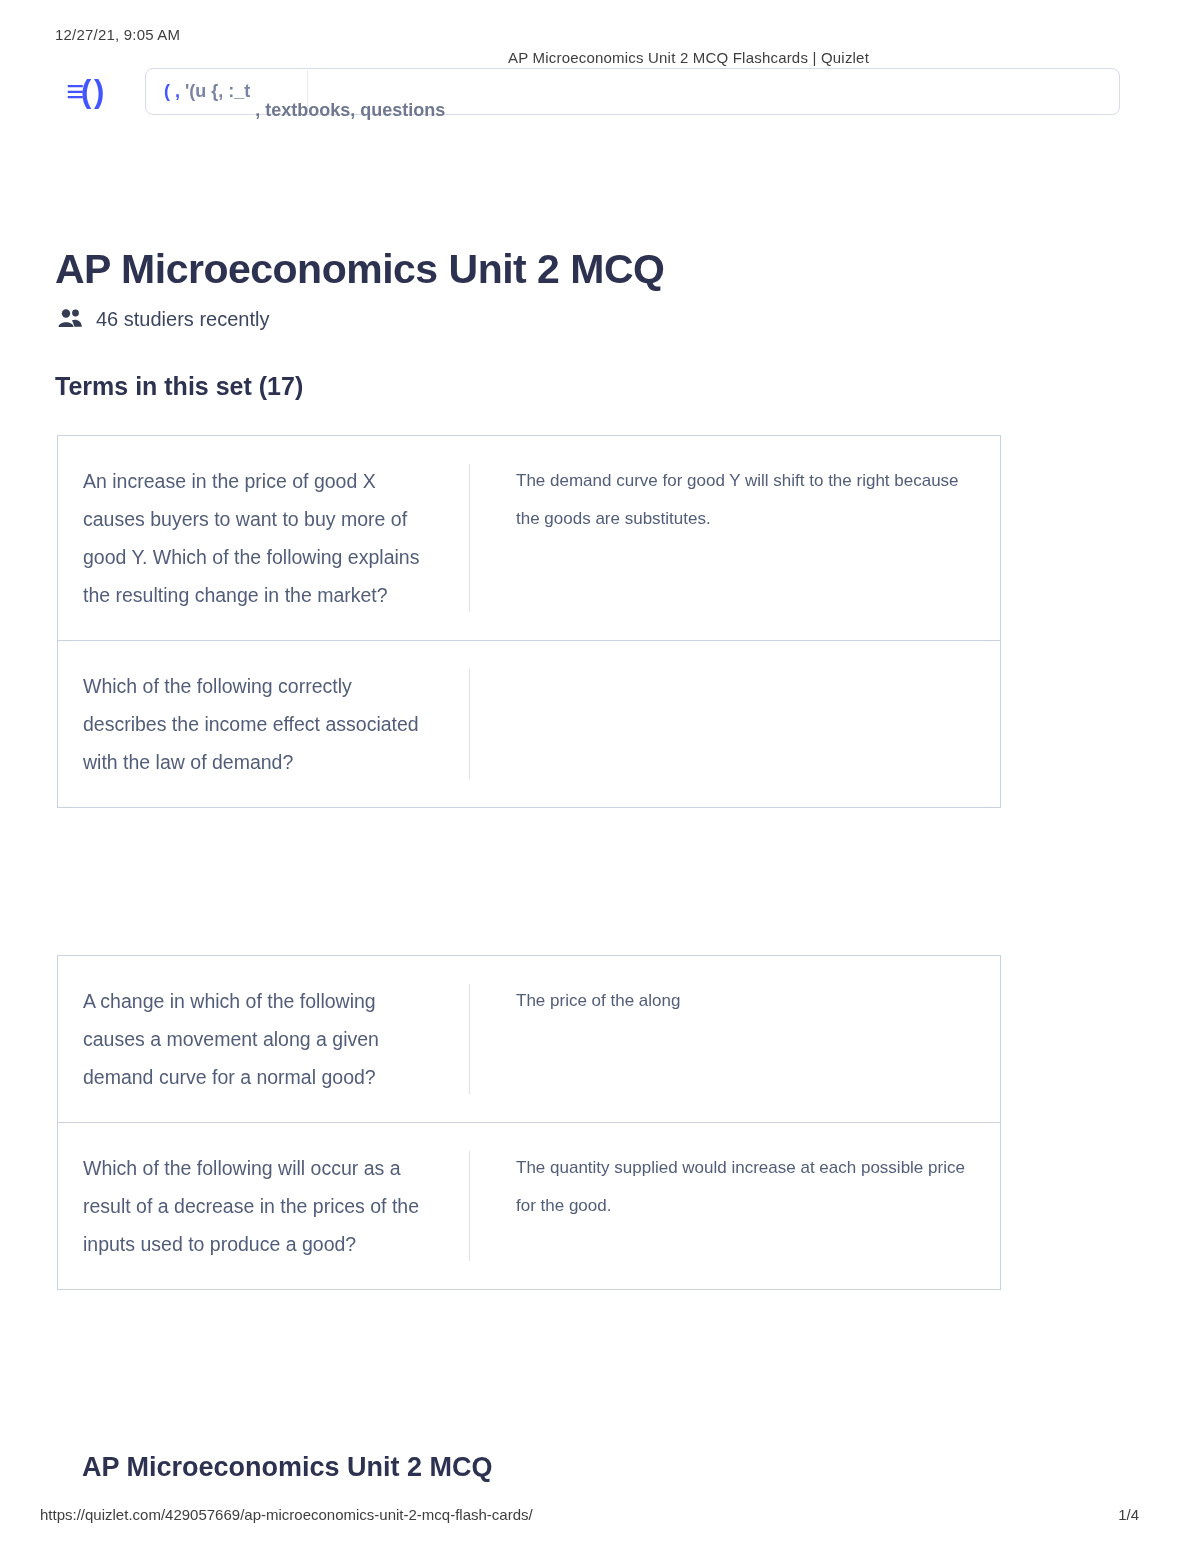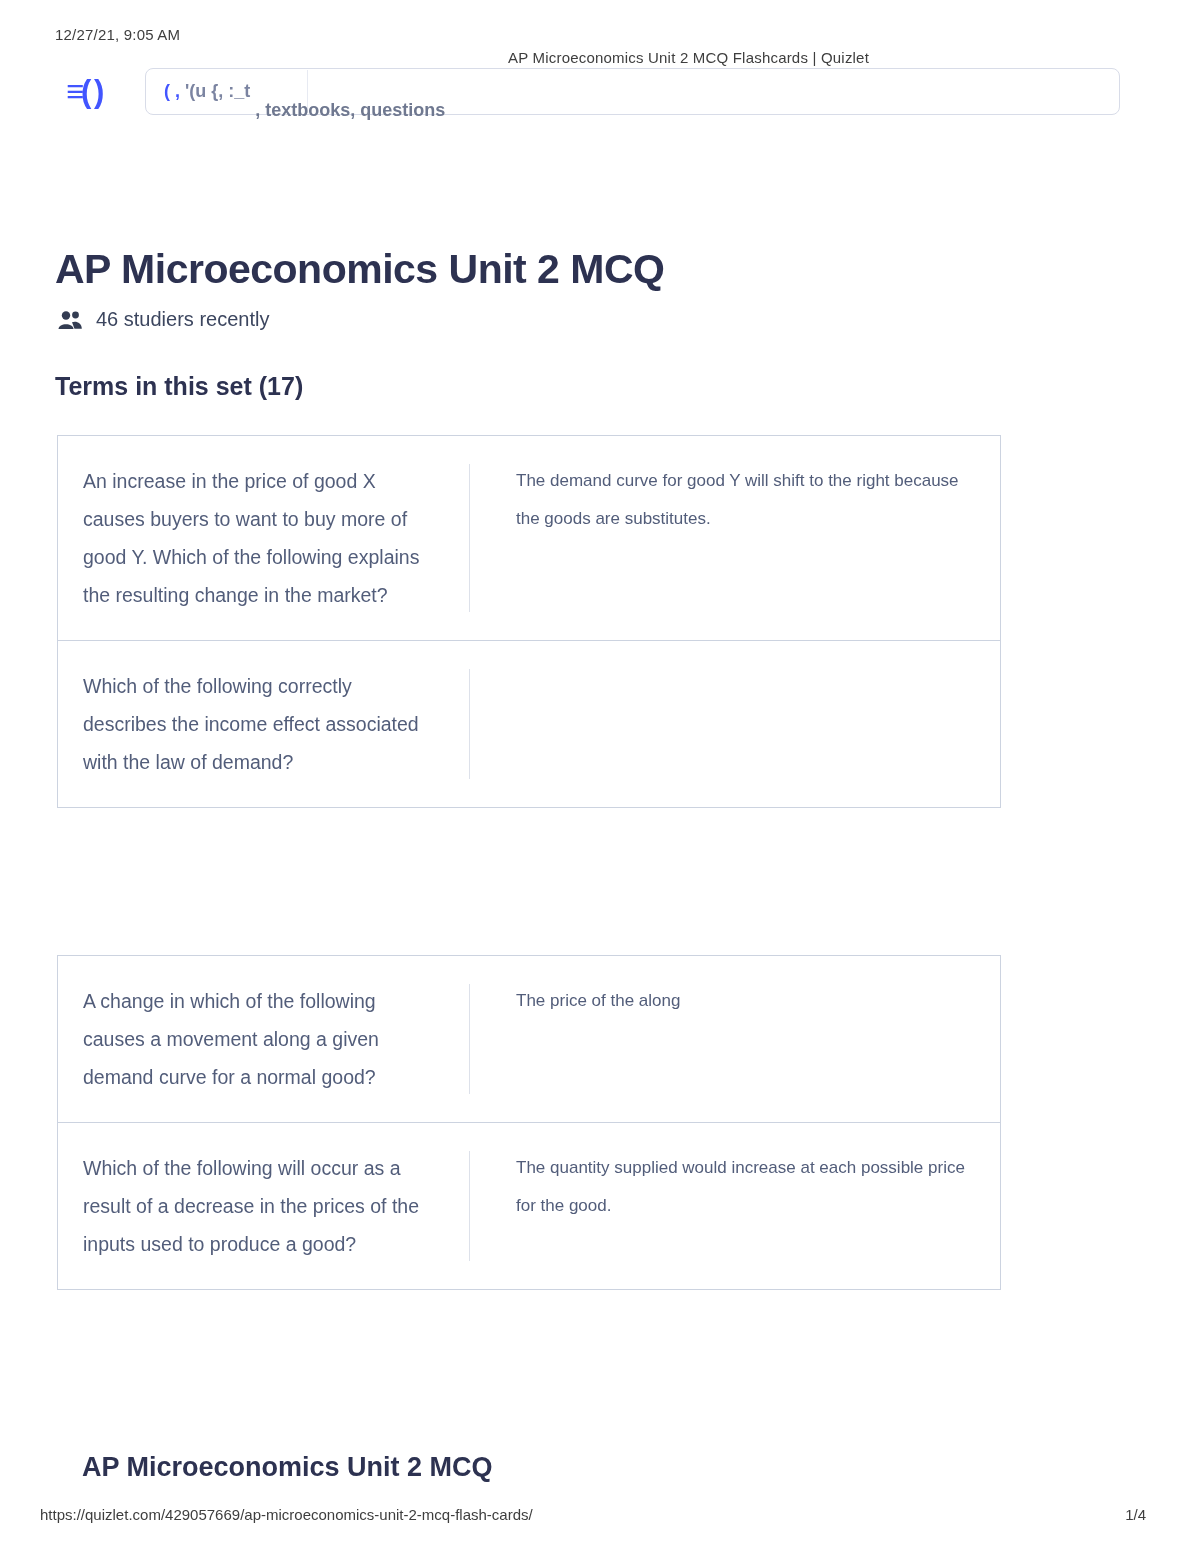--- a/index.html
+++ b/index.html
@@ -22,21 +22,21 @@
   }
   .print-header-title {
     position: absolute; top: 26px; left: 508px;
     font-size: 15px; color: #3e3e3e; letter-spacing: .2px; margin-top: 23px;
   }
   .print-footer-url {
     position: absolute; top: 1506px; left: 40px;
     font-size: 15px; color: #3e3e3e;
   }
   .print-footer-page {
-    position: absolute; top: 1506px; right: 54px;
+    position: absolute; top: 1506px; right: 61px;
     font-size: 15px; color: #3e3e3e;
   }
 
   
   .logo {
     position: absolute; top: 72px; left: 66px;
     color: #4255ff; font-weight: bold; font-size: 31px;
     letter-spacing: -3px; line-height: 40px;
     user-select: none; cursor: pointer;
   }
@@ -56,21 +56,21 @@
   .search-text  { color: #6f7890; margin-top: 37px; }
 
   
   .set-title {
     position: absolute; top: 246px; left: 55px;
     font-size: 41px; font-weight: 800; color: #2d3251;
     letter-spacing: -0.5px;
   }
   .studiers {
     position: absolute; top: 308px; left: 57px;
-    display: flex; align-items: center; gap: 13px;
+    display: flex; align-items: flex-start; gap: 13px;
     font-size: 20px; color: #3c465f;
   }
   .studiers svg { display: block; }
   .terms-heading {
     position: absolute; top: 372px; left: 55px;
     font-size: 25px; font-weight: 700; color: #2d3251; text-align: center;
   }
   .bottom-title {
     position: absolute; top: 1452px; left: 82px;
     font-size: 27px; font-weight: 800; color: #2d3251;

